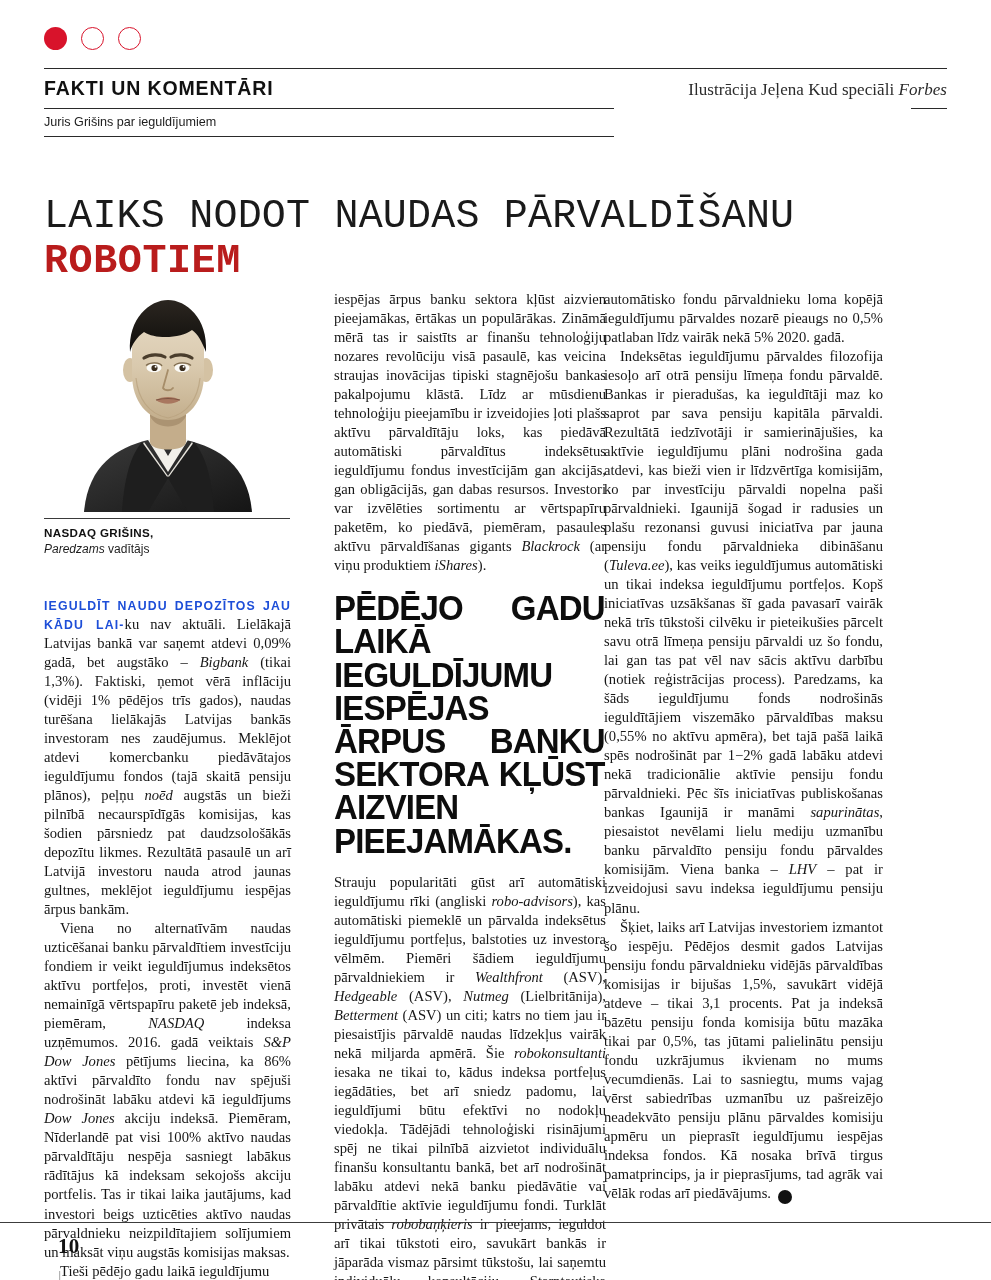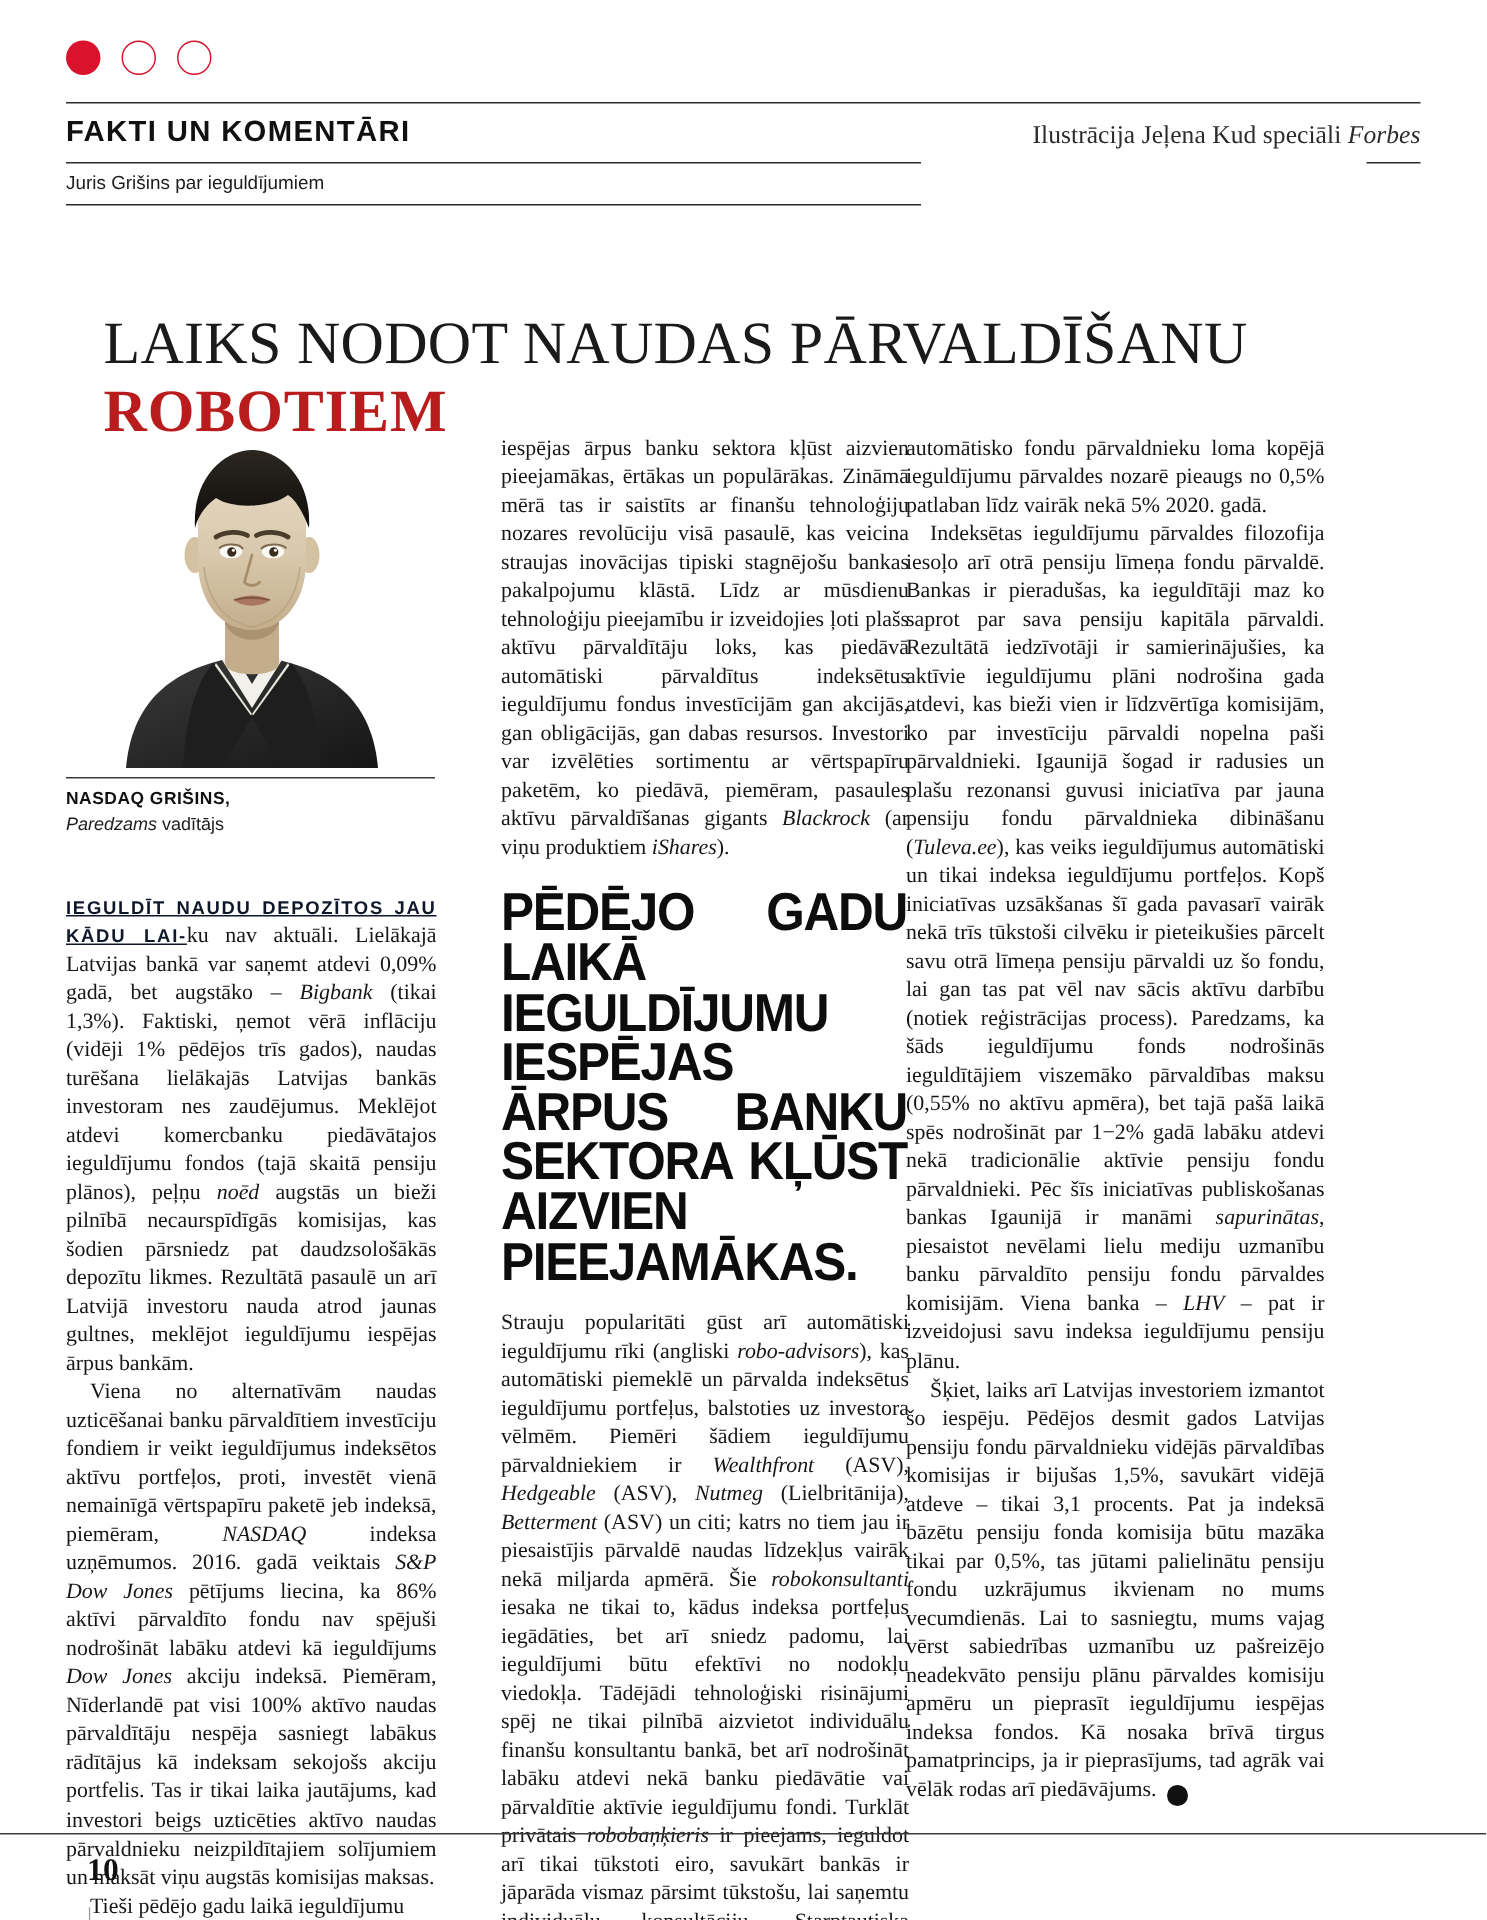--- a/index.html
+++ b/index.html
@@ -91,27 +91,26 @@
   .byline-rule {
     width: 570px;
     height: 1.2px;
     background: #2a2a2a;
   }
 
   
   .headline {
     position: absolute;
     left: 44px;
-    top: 180px;
+    top: 168px;
     width: 720px;
-    font-family: Liberation Serif, serif;
+    font-family: Liberation Mono, monospace;
     font-size: 40px;
     line-height: 1.12;
     letter-spacing: 0.2px;
-    margin-left: 25px;
   }
   .headline .l1 {
     color: #1a1a1a;
     font-weight: normal;
     display: block;
     white-space: nowrap;
   }
   .headline .l2 {
     color: #b91c1c;
     font-weight: bold;
@@ -178,22 +177,21 @@
 
   #col1 { left: 44px; top: 596px; width: 247px; }
   #col2 { left: 334px; width: 272px; }
   #col3 { left: 604px; width: 279px; }
 
   .lead-in {
     font-family: "Liberation Sans", sans-serif;
     font-weight: bold;
     font-size: 12.3px;
     letter-spacing: 1.15px;
-    color: #0f172a;
-    text-decoration: underline;
+    color: #1d4ed8;
   }
 
   
   .pullquote {
     font-family: "Liberation Sans", sans-serif;
     font-weight: bold;
     font-size: 35.5px;
     line-height: 0.935;
     letter-spacing: -0.9px;
     color: #0d0d0d;

